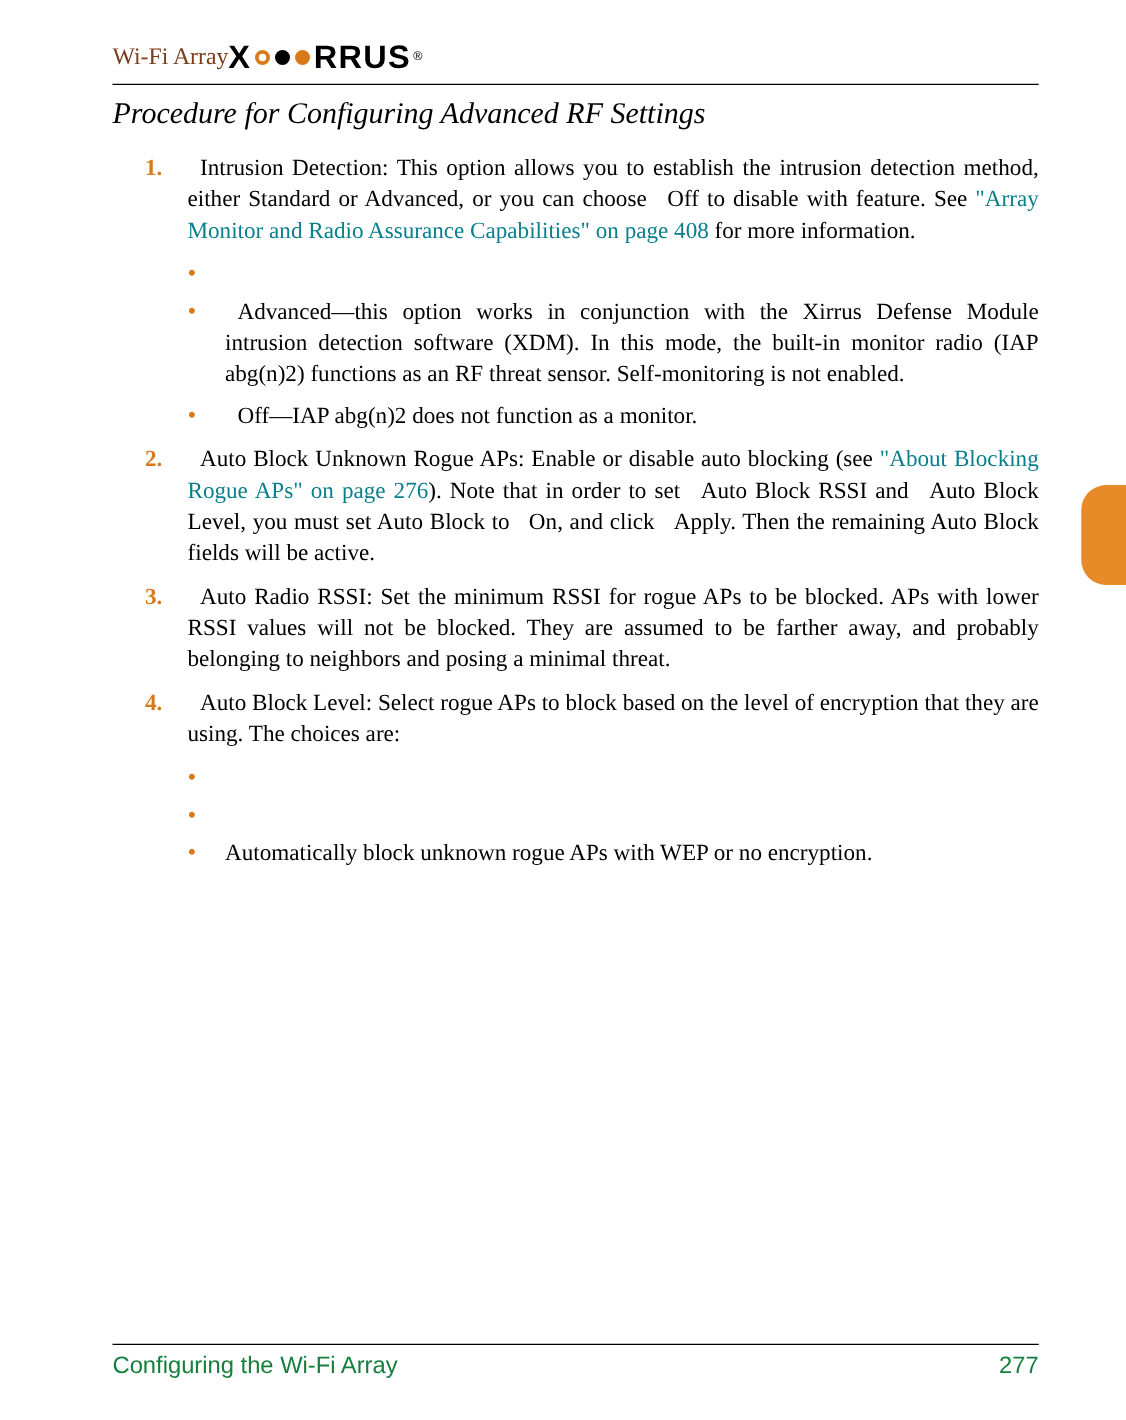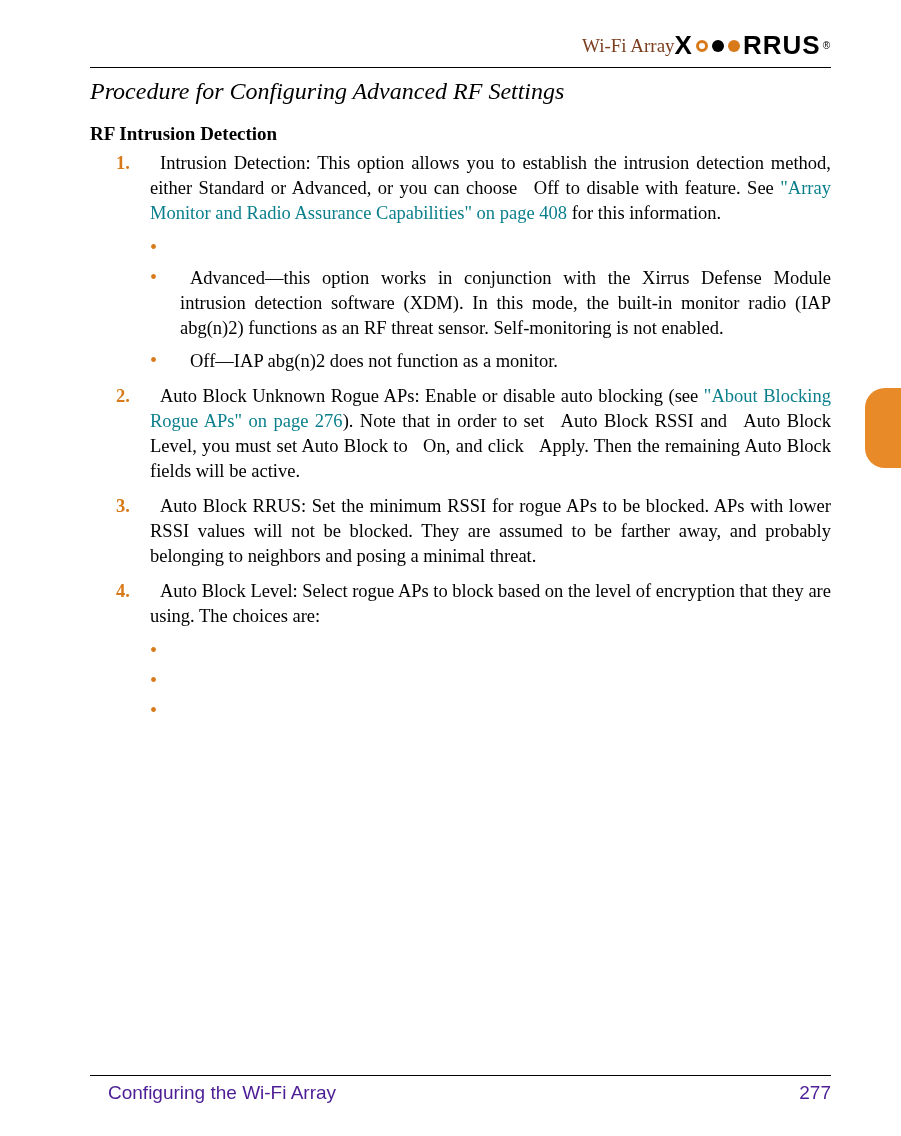--- a/index.html
+++ b/index.html
@@ -18,21 +18,21 @@
     position: relative;
     width: 901px;
     height: 1136px;
     box-sizing: border-box;
     padding: 30px 70px 0 90px;
   }
 
   
   .running-head {
     display: flex;
-    justify-content: flex-end;
+    justify-content: flex-start;
     align-items: center;
     margin-bottom: 6px;
   }
   .running-head .title {
     color: #7b3e1f;
     font-size: 19px;
   }
   .logo {
     display: flex;
     align-items: center;
@@ -131,23 +131,22 @@
   }
   .footer hr {
     border: none;
     border-top: 1px solid #000;
     margin: 0 0 6px 0;
   }
   .footer-row {
     display: flex;
     justify-content: space-between;
     font-family: "Trebuchet MS", "Segoe UI", Arial, sans-serif;
-    color: #4c1d95;
+    color: #15803d;
     font-size: 19px;
-    margin-left: 18px;
   }
 </style>
 </head>
 <body>
 
 <div class="page">
 
   <div class="running-head">
     <div class="title">Wi-Fi Array</div>
     <div class="logo">
@@ -157,28 +156,27 @@
       <span class="logo-dot dot-orange"></span>
       <span class="logo-text">RRUS</span>
       <span class="logo-reg">®</span>
     </div>
   </div>
 
   <hr class="rule">
 
   <div class="proc-title">Procedure for Configuring Advanced RF Settings</div>
 
-  <div class="section-hdr">RF Intrusion Detection</div>
 
   <div class="content">
 
     <div class="num-item">
       <div class="num">1.</div>
       <div class="body">
-        <span class="b">Intrusion Detection:</span><span> This option allows you to establish the intrusion detection method, either Standard or Advanced, or you can choose </span><span class="b">Off</span><span> to disable with feature. See </span><span class="lk">"Array Monitor and Radio Assurance Capabilities" on page 408</span><span> for this information.</span>
+        <span class="b">Intrusion Detection:</span><span> This option allows you to establish the intrusion detection method, either Standard or Advanced, or you can choose </span><span class="b">Off</span><span> to disable with feature. See </span><span class="lk">"Array Monitor and Radio Assurance Capabilities" on page 408</span><span> for more information.</span>
       </div>
     </div>
 
     <div class="bullet-list">
       <div class="bullet-item">
         <div class="dot-col">•</div>
       </div>
       <div class="bullet-item">
         <div class="dot-col">•</div>
         <div class="body"><span class="b">Advanced</span><span>—this option works in conjunction with the Xirrus Defense Module intrusion detection software (XDM). In this mode, the built-in monitor radio (IAP abg(n)2) functions as an RF threat sensor. Self-monitoring is not enabled.</span></div>
@@ -192,40 +190,41 @@
     <div class="num-item">
       <div class="num">2.</div>
       <div class="body">
         <span class="b">Auto Block Unknown Rogue APs:</span><span> Enable or disable auto blocking (see </span><span class="lk">"About Blocking Rogue APs" on page 276</span><span>). Note that in order to set </span><span class="b">Auto Block RSSI</span><span> and </span><span class="b">Auto Block Level</span><span>, you must set Auto Block to </span><span class="b">On</span><span>, and click </span><span class="b">Apply</span><span>. Then the remaining Auto Block fields will be active.</span>
       </div>
     </div>
 
     <div class="num-item">
       <div class="num">3.</div>
       <div class="body">
-        <span class="b">Auto Block RRUS:</span><span> Set the minimum RSSI for rogue APs to be blocked. APs with lower RSSI values will not be blocked. They are assumed to be farther away, and probably belonging to neighbors and posing a minimal threat.</span>
+        <span class="b">Auto Radio RSSI:</span><span> Set the minimum RSSI for rogue APs to be blocked. APs with lower RSSI values will not be blocked. They are assumed to be farther away, and probably belonging to neighbors and posing a minimal threat.</span>
       </div>
     </div>
 
     <div class="num-item">
       <div class="num">4.</div>
       <div class="body">
         <span class="b">Auto Block Level:</span><span> Select rogue APs to block based on the level of encryption that they are using. The choices are:</span>
       </div>
     </div>
 
     <div class="bullet-list">
       <div class="bullet-item">
         <div class="dot-col">•</div>
       </div>
       <div class="bullet-item">
         <div class="dot-col">•</div>
       </div>
       <div class="bullet-item">
         <div class="dot-col">•</div>
+        <div class="body"><span>Automatically block unknown rogue APs with WEP or no encryption.</span></div>
       </div>
     </div>
 
   </div>
 
   <div class="side-tab"></div>
 
   <div class="footer">
     <hr>
     <div class="footer-row">

